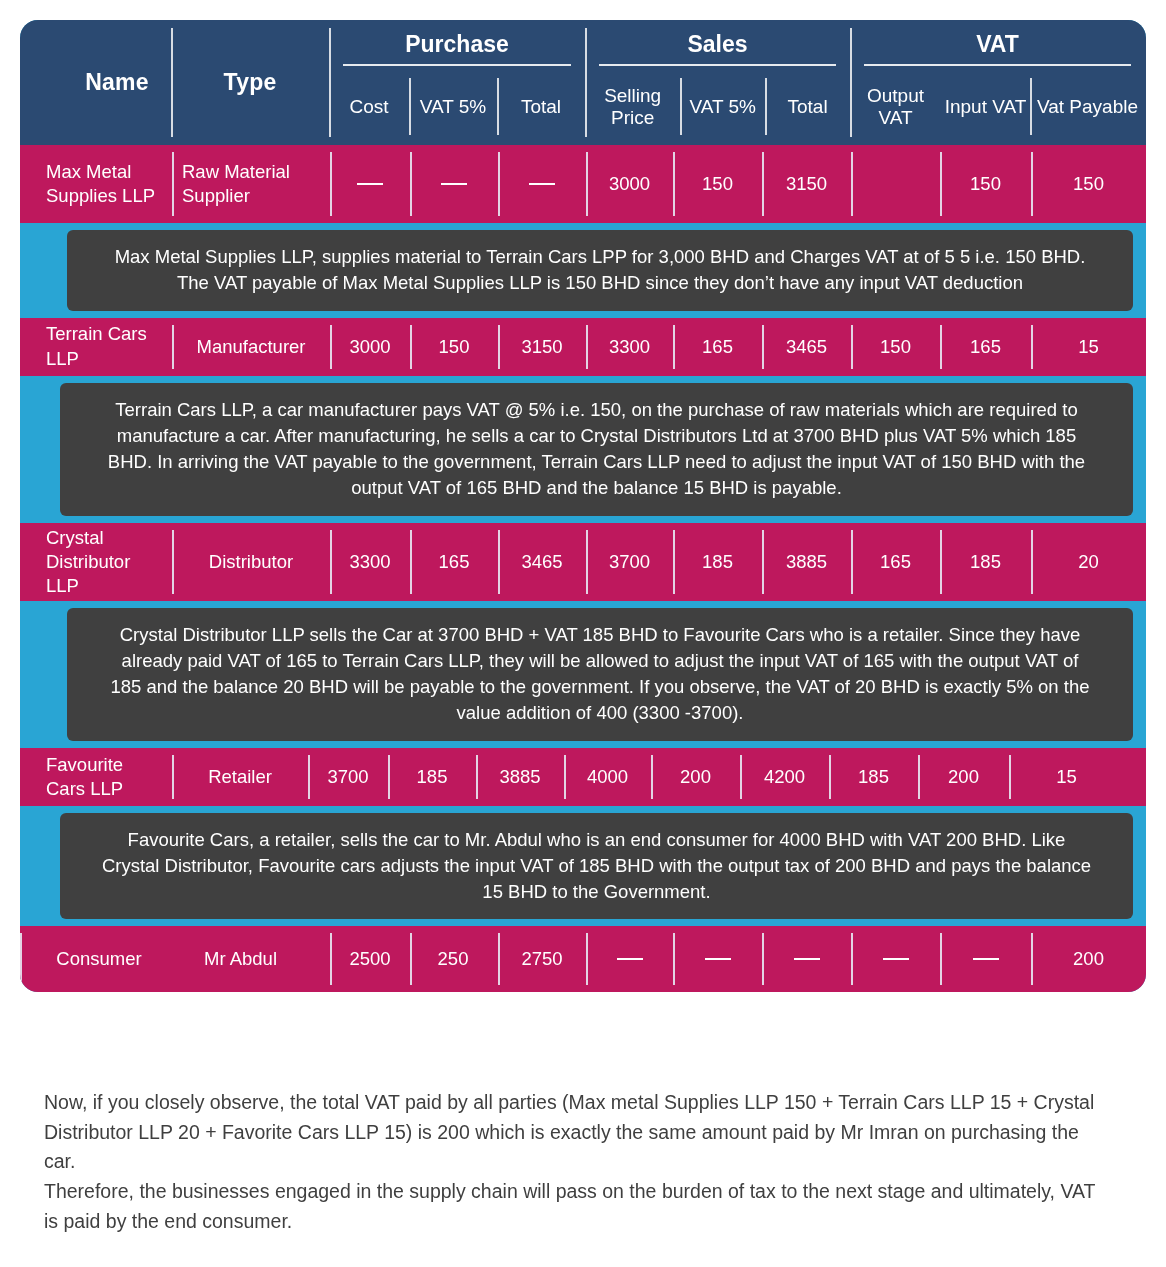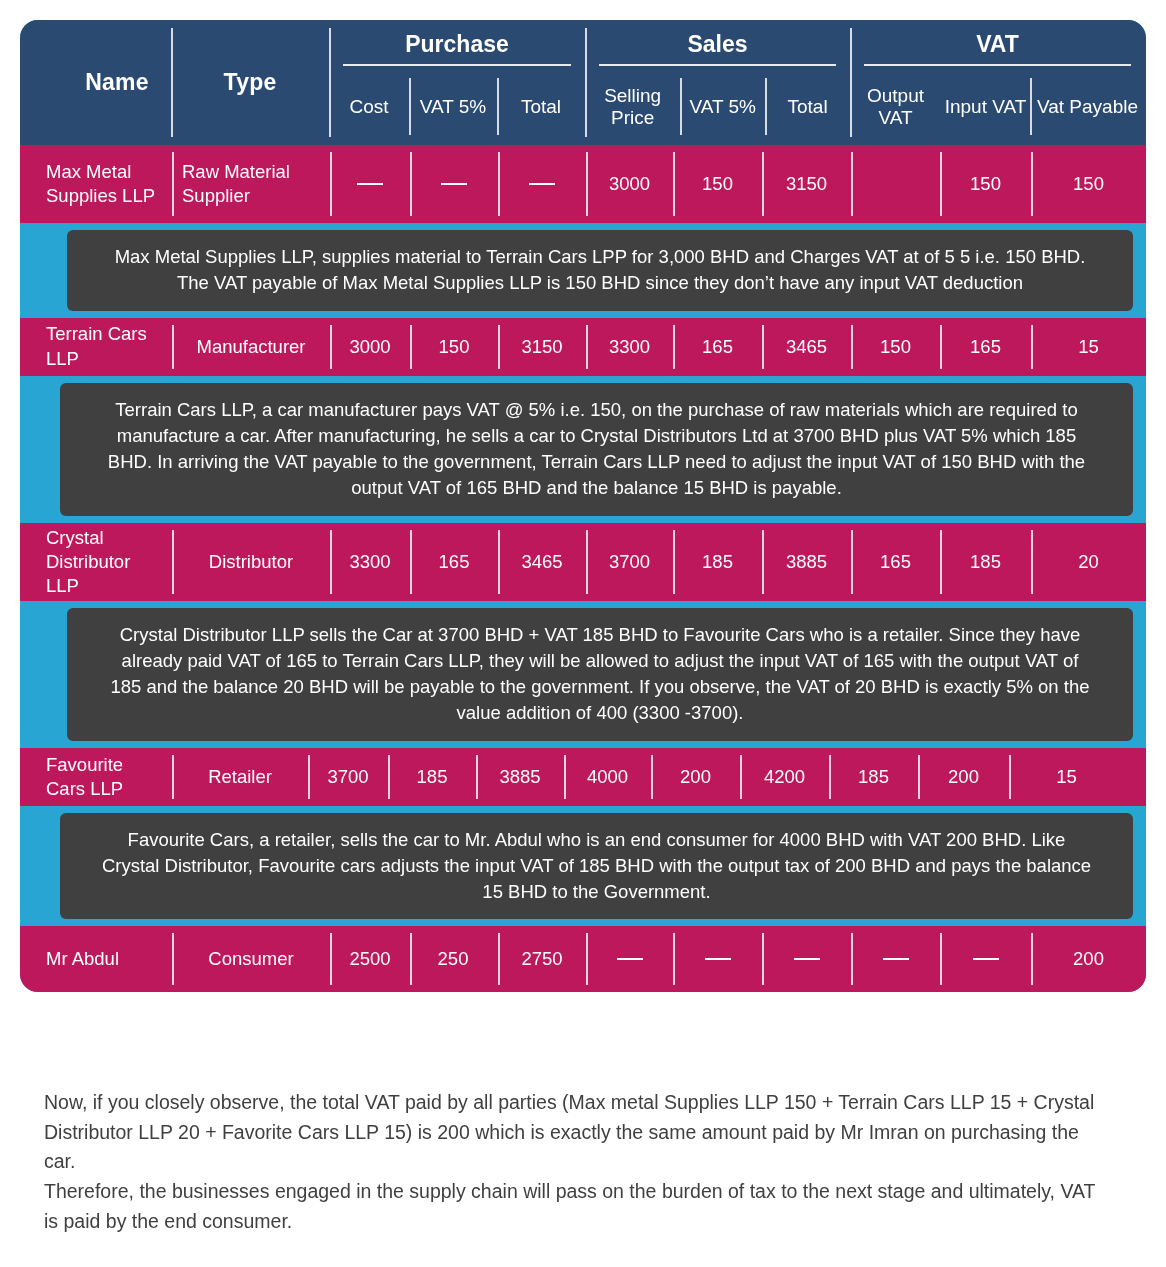--- a/index.html
+++ b/index.html
@@ -412,26 +412,26 @@
         <span class="cdiv"></span>
         <span>15</span>
         </div>
     </div>
 
     <div class="note" style="min-height:104px;display:flex;align-items:center;justify-content:center;margin-left:40px;">
       <span>Favourite Cars, a retailer, sells the car to Mr. Abdul who is an end consumer for 4000 BHD with VAT 200 BHD. Like Crystal Distributor, Favourite cars adjusts the input VAT of 185 BHD with the output tax of 200 BHD and pays the balance 15 BHD to the Government.</span>
     </div>
 
     <div class="trow" style="height:66px;">
+      <div class="td type" style="width:158px;">
+        <span class="cdiv"></span>
+        <span>Consumer</span>
+        </div>
       <div class="td name" style="width:152px;">
         <span>Mr Abdul</span>
-        </div>
-      <div class="td type" style="width:158px;">
-        <span class="cdiv"></span>
-        <span>Consumer</span>
         </div>
       <div class="td num" style="width:80px;">
         <span class="cdiv"></span>
         <span>2500</span>
         </div>
       <div class="td num" style="width:88px;padding-left:8px;">
         <span class="cdiv"></span>
         <span>250</span>
         </div>
       <div class="td num" style="width:88px;">

